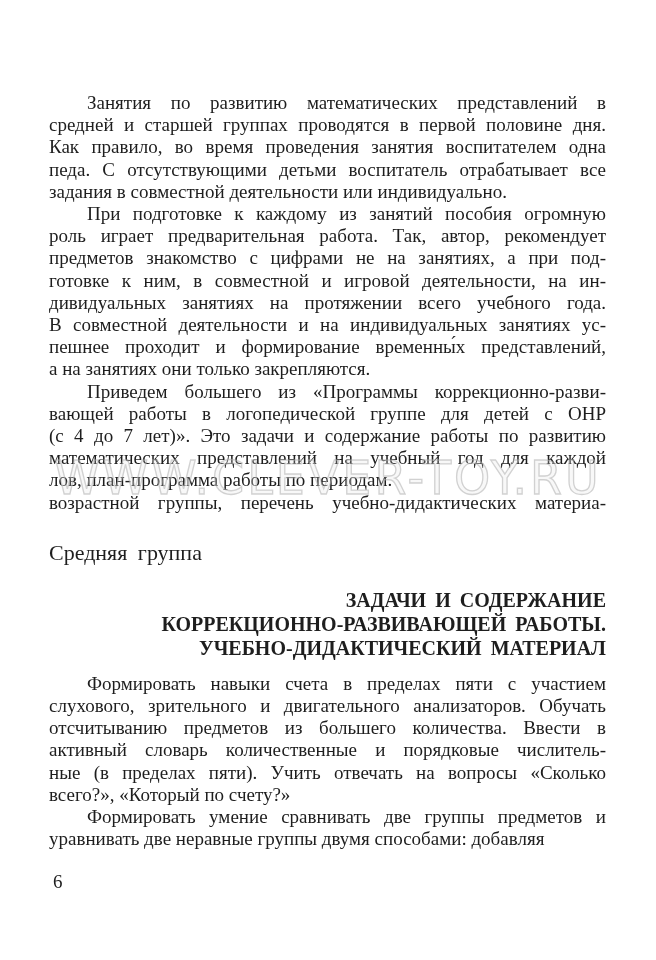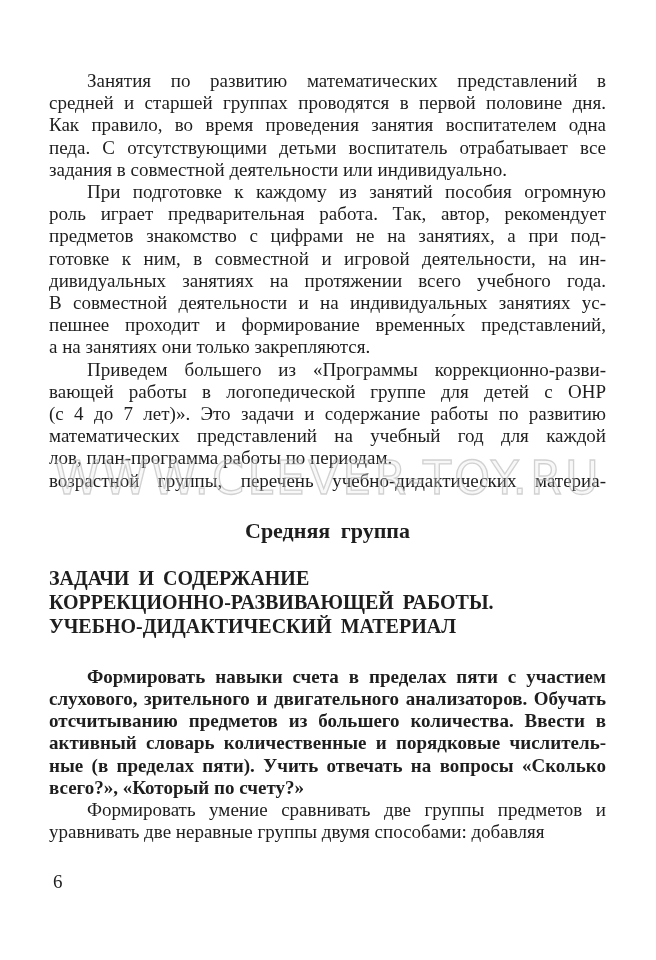--- a/index.html
+++ b/index.html
@@ -13,53 +13,53 @@
     height: 960px;
     background: #ffffff;
     font-family: "Liberation Serif", serif;
     color: #1e1e1e;
     overflow: hidden;
     margin: 0 auto;
   }
   .column {
     position: absolute;
     left: 49px;
-    top: 70px;
+    top: 92px;
     width: 557px;
   }
   .para { margin: 0; }
   .para .line {
     font-size: 19px;
     line-height: 22.2px;
     text-align: justify;
     text-align-last: justify;
     white-space: normal;
   }
   .para .line.first { text-indent: 38px; }
   .para .line.last  { text-align-last: left; }
 
   .section-heading {
     margin: 26px 0 0 0;
-    text-align: center;
-    font-weight: bold;
+    text-align: left;
+    font-weight: normal;
     font-size: 22px;
     line-height: 26px;
     word-spacing: 5px;
   }
   .subsection-heading {
     margin: 22px 0 0 0;
-    text-align: left;
+    text-align: right;
     font-weight: bold;
     font-size: 20px;
   }
   .subsection-heading .h-line {
     line-height: 24px;
     word-spacing: 4px;
   }
-  .bottom-block { margin-top: 28px; font-weight: bold; }
+  .bottom-block { margin-top: 13px; }
 
   .watermark {
     position: absolute;
     left: 50%;
     transform: translateX(-50%);
     top: 451px;
     font-family: "DejaVu Sans", sans-serif;
     font-weight: normal;
     font-size: 46px;
     letter-spacing: 3px;

